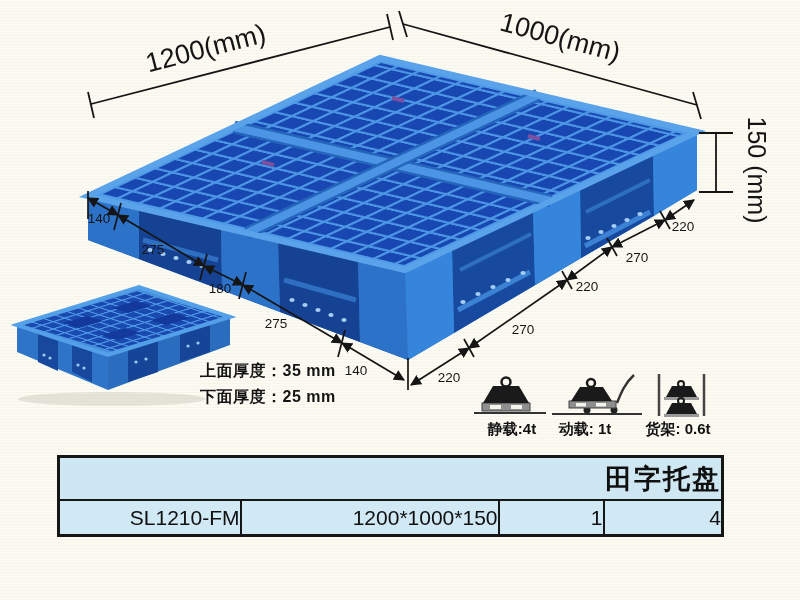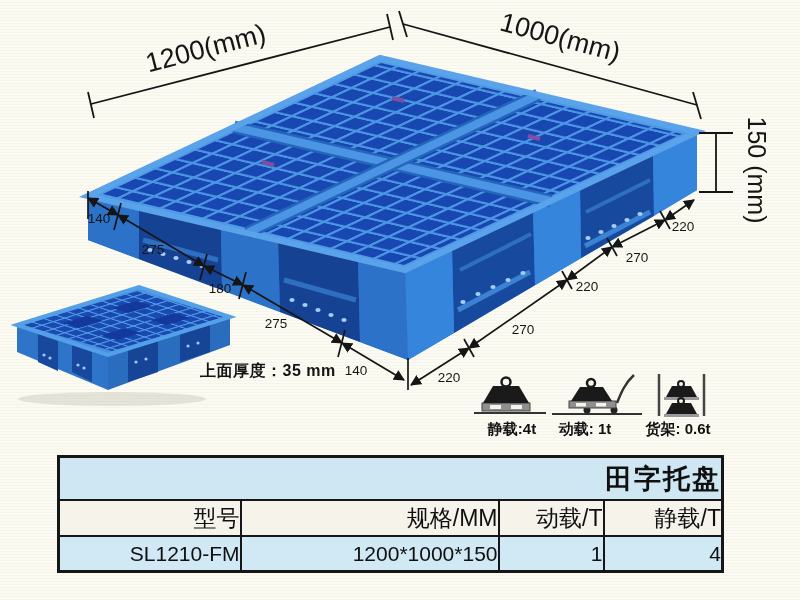--- a/index.html
+++ b/index.html
@@ -228,40 +228,35 @@
         <circle cx="681" cy="401" r="3" fill="none" stroke="#1a1a1a" stroke-width="2"></circle>
       </g>
       <text class="icon-caption" x="512" y="434" text-anchor="middle">静载:4t</text>
       <text class="icon-caption" x="585" y="434" text-anchor="middle">动载: 1t</text>
       <text class="icon-caption" x="678" y="434" text-anchor="middle">货架: 0.6t</text>
     </g>
   </svg>
 
   <div class="thickness-notes">
     <div>上面厚度：35 mm</div>
+    <div>下面厚度：25 mm</div>
   </div>
 
   <table class="spec-table">
     <colgroup>
         <col style="width:182px">
         <col style="width:258px">
         <col style="width:105px">
         <col style="width:119px">
       </colgroup>
     <tbody>
         <tr>
       <td class="t-title" colspan="4">田字托盘</td>
     </tr>
     <tr>
-      <td class="t-head">型号</td>
-      <td class="t-head">规格/MM</td>
-      <td class="t-head">动载/T</td>
-      <td class="t-head">静载/T</td>
-    </tr>
-    <tr>
       <td class="t-data">SL1210-FM</td>
       <td class="t-data">1200*1000*150</td>
       <td class="t-data">1</td>
       <td class="t-data">4</td>
     </tr>
   </tbody>
     </table>
 
 </div>
 

